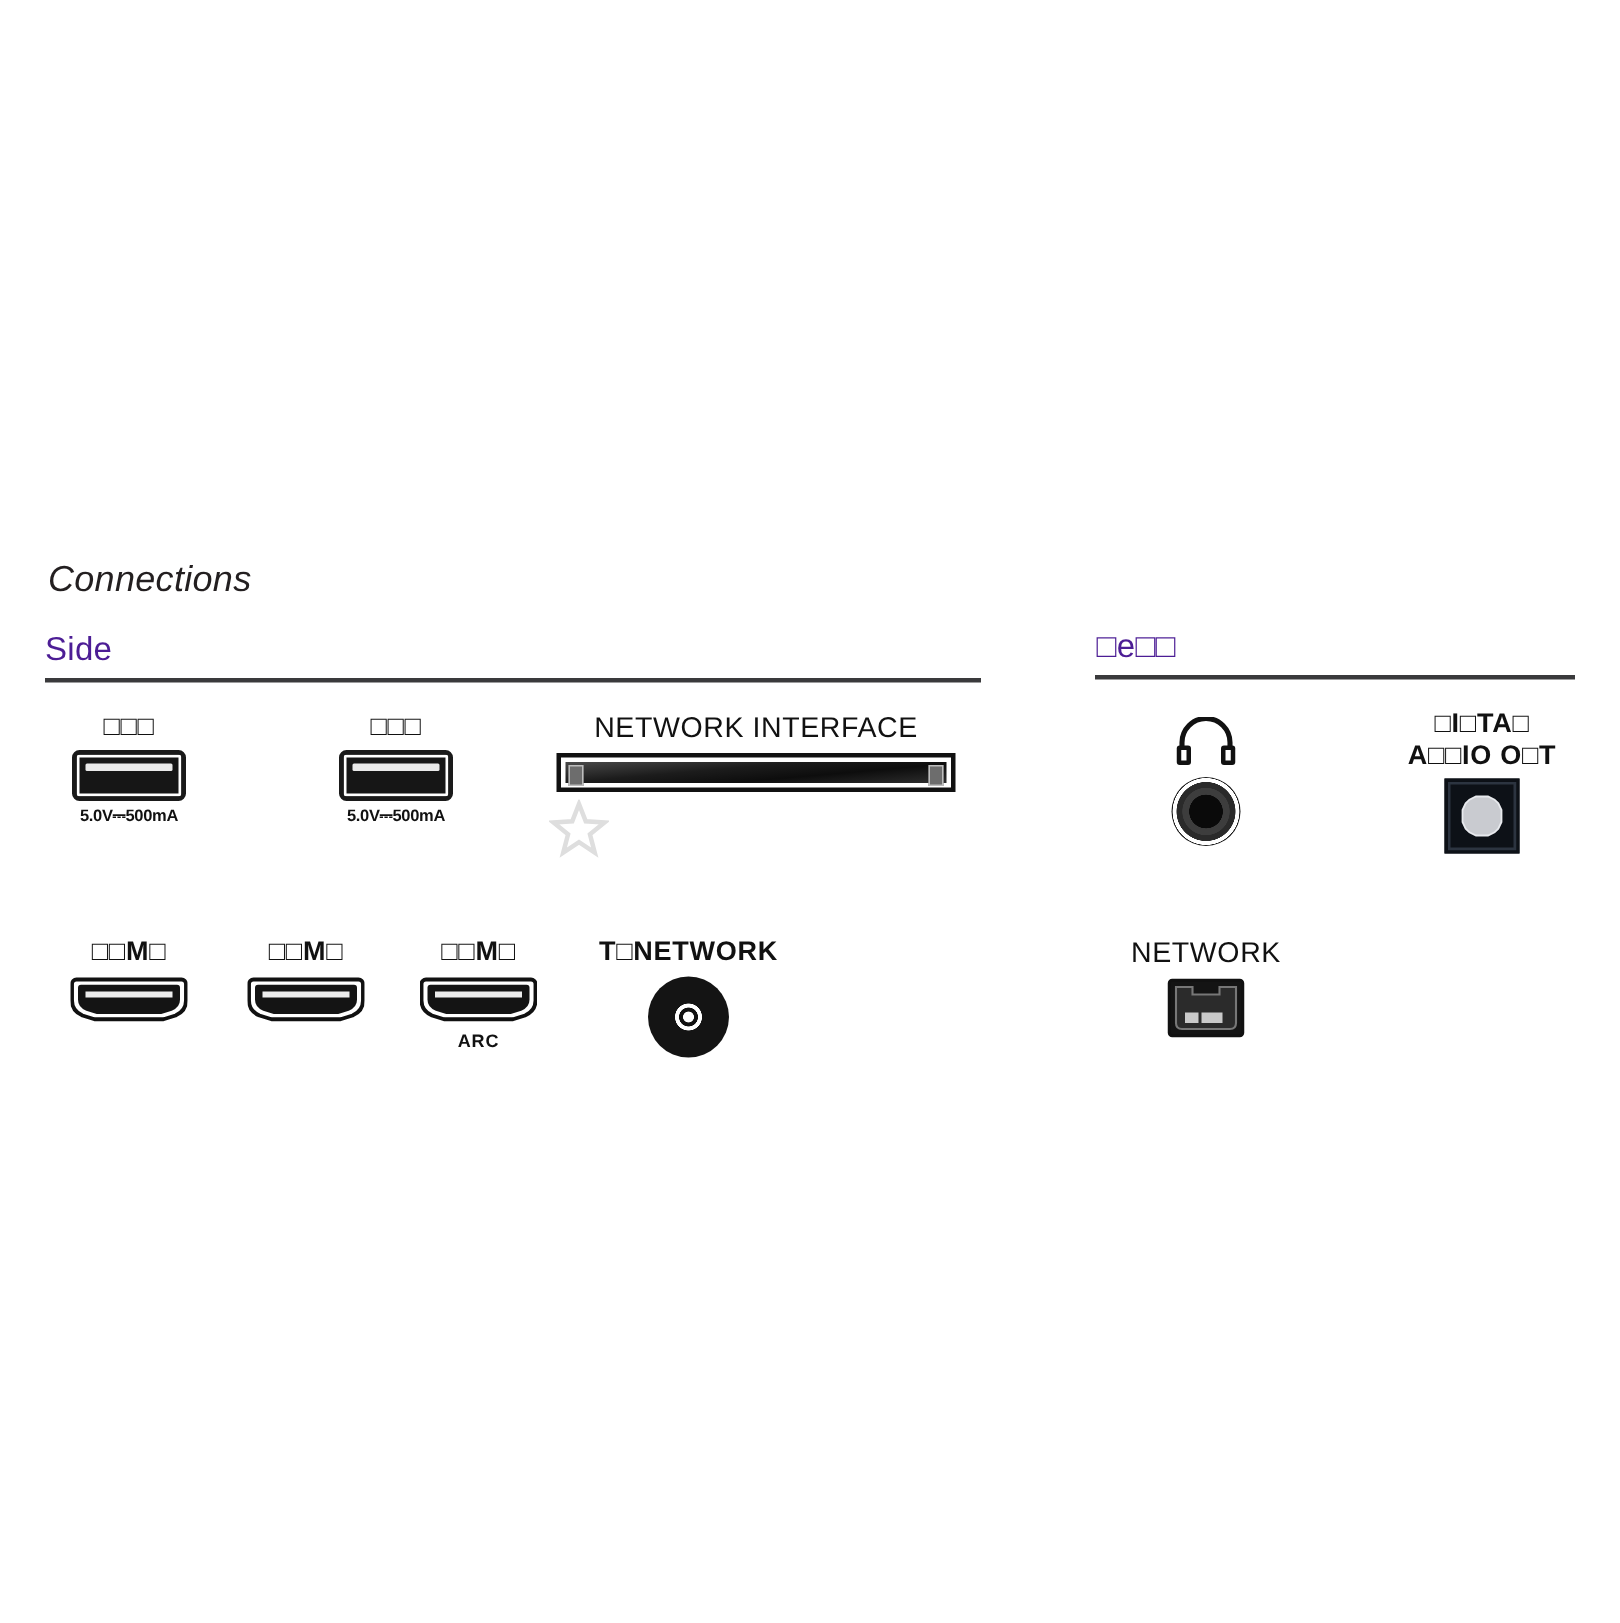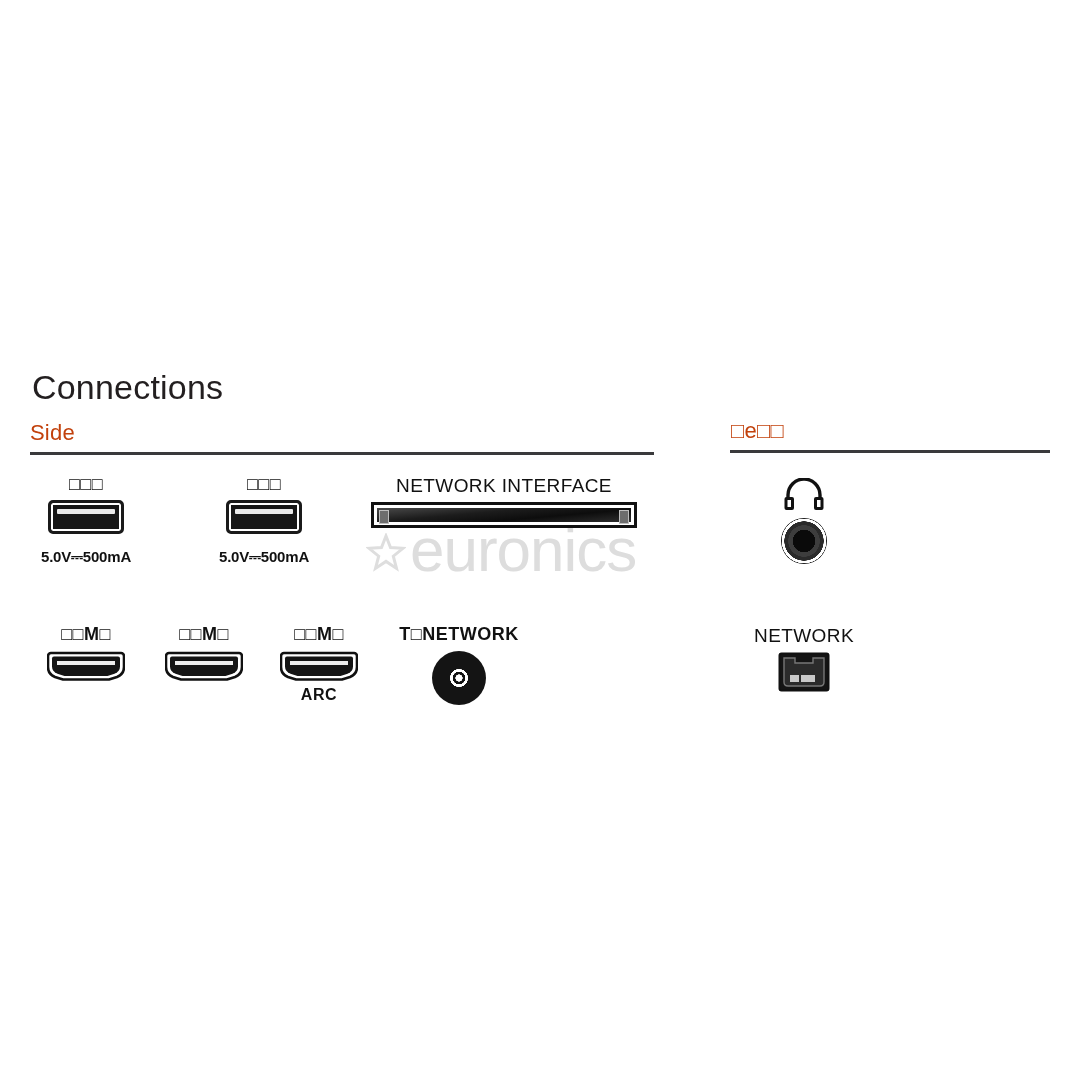--- a/index.html
+++ b/index.html
@@ -46,32 +46,33 @@
     color: #dddddd;
     letter-spacing: -1px;
     font-weight: 400;
   }
 
   
   #title {
     position: absolute;
     left: 32px;
     top: 369px;
-    font-size: 34px;
+    font-size: 24px;
     line-height: 36px;
     font-weight: 300;
     color: #231f20;
     letter-spacing: 0.2px;
+    font-style: italic;
   }
   .section-head {
     position: absolute;
     font-size: 22px;
     line-height: 26px;
     font-weight: 300;
-    color: #c2410c;
+    color: #4c1d95;
     letter-spacing: 0.2px;
   }
   #side-head { left: 30px; top: 420px; }
   #rear-head { left: 731px; top: 418px; }
 
   .rule {
     position: absolute;
     height: 3px;
     background: #3a3a3c;
   }
@@ -92,34 +93,34 @@
     color: #111111;
     letter-spacing: 0.3px;
     white-space: nowrap;
     text-align: center;
   }
   .port-label.light {
     font-weight: 400;
     letter-spacing: 0.4px;
   }
   .port-sublabel {
-    font-size: 16px;
+    font-size: 12px;
     line-height: 19px;
     font-weight: 700;
     color: #111111;
     letter-spacing: 0.6px;
     margin-top: 3px;
   }
   .spec-label {
-    font-size: 15px;
+    font-size: 11px;
     line-height: 17px;
     font-weight: 700;
     color: #111111;
     letter-spacing: -0.2px;
-    margin-top: 14px;
+    margin-top: 2px;
     white-space: nowrap;
   }
   .missing-glyph-label {
     font-size: 18px;
     line-height: 21px;
     font-weight: 600;
     color: #111111;
     letter-spacing: 0.5px;
     white-space: nowrap;
   }
@@ -262,21 +263,20 @@
 </style>
 </head>
 <body>
 
 <div id="page">
 
   <div id="watermark">
     <svg class="wm-star" viewBox="0 0 40 40" aria-hidden="true">
       <path d="M20 3 L24.5 14.5 L37 15.3 L27.3 23.2 L30.5 35.4 L20 28.4 L9.5 35.4 L12.7 23.2 L3 15.3 L15.5 14.5 Z" fill="none" stroke="#dedede" stroke-width="3"></path>
     </svg>
-    <span class="wm-text">euronics</span>
   </div>
 
   <div id="title">Connections</div>
 
   <div class="section-head" id="side-head">Side</div>
   <div class="rule" id="rule-left"></div>
 
   <div class="section-head" id="rear-head">□e□□</div>
   <div class="rule" id="rule-right"></div>
 
@@ -345,20 +345,31 @@
     <svg class="hp-icon" viewBox="0 0 44 34" aria-hidden="true">
       <path d="M6 22 V17 A16 16 0 0 1 38 17 V22" fill="none" stroke="#111111" stroke-width="3.4" stroke-linecap="round"></path>
       <rect x="2.5" y="19" width="9.5" height="13" rx="2" fill="#111111"></rect>
       <rect x="32" y="19" width="9.5" height="13" rx="2" fill="#111111"></rect>
       <rect x="5.5" y="22" width="3.5" height="7" fill="#ffffff"></rect>
       <rect x="35" y="22" width="3.5" height="7" fill="#ffffff"></rect>
     </svg>
     <div class="jack"></div>
   </div>
 
+  <div class="port" style="left:918px; top:472px; width:140px;">
+    <div class="two-line-label">
+      <span class="missing-glyph-label">□I□TA□</span>
+      <span class="missing-glyph-label">A□□IO O□T</span>
+    </div>
+    <div class="optical">
+      <svg width="30" height="30" viewBox="0 0 30 30" aria-hidden="true">
+        <path d="M11 2 H19 L23.4 4.1 L25.9 6.6 L28 11 V19 L25.9 23.4 L23.4 25.9 L19 28 H11 L6.6 25.9 L4.1 23.4 L2 19 V11 L4.1 6.6 L6.6 4.1 Z" fill="#c9cbd0" stroke="#e8eaee" stroke-width="1.2"></path>
+      </svg>
+    </div>
+  </div>
 
   <div class="port" style="left:750px; top:626px; width:108px;">
     <div class="port-label light" style="font-size:19px;">NETWORK</div>
     <svg class="rj45" viewBox="0 0 52 40" aria-hidden="true">
       <rect x="1.5" y="1.5" width="49" height="37" rx="2" fill="#141414" stroke="#111111" stroke-width="2"></rect>
       <path d="M6 6 H17 V11 H35 V6 H46 V30 Q46 34 42 34 H10 Q6 34 6 30 Z" fill="#2b2b2b" stroke="#777777" stroke-width="1.4"></path>
       <rect x="12" y="23" width="9" height="7" fill="#c9c9c9"></rect>
       <rect x="23" y="23" width="14" height="7" fill="#c9c9c9"></rect>
     </svg>
   </div>

